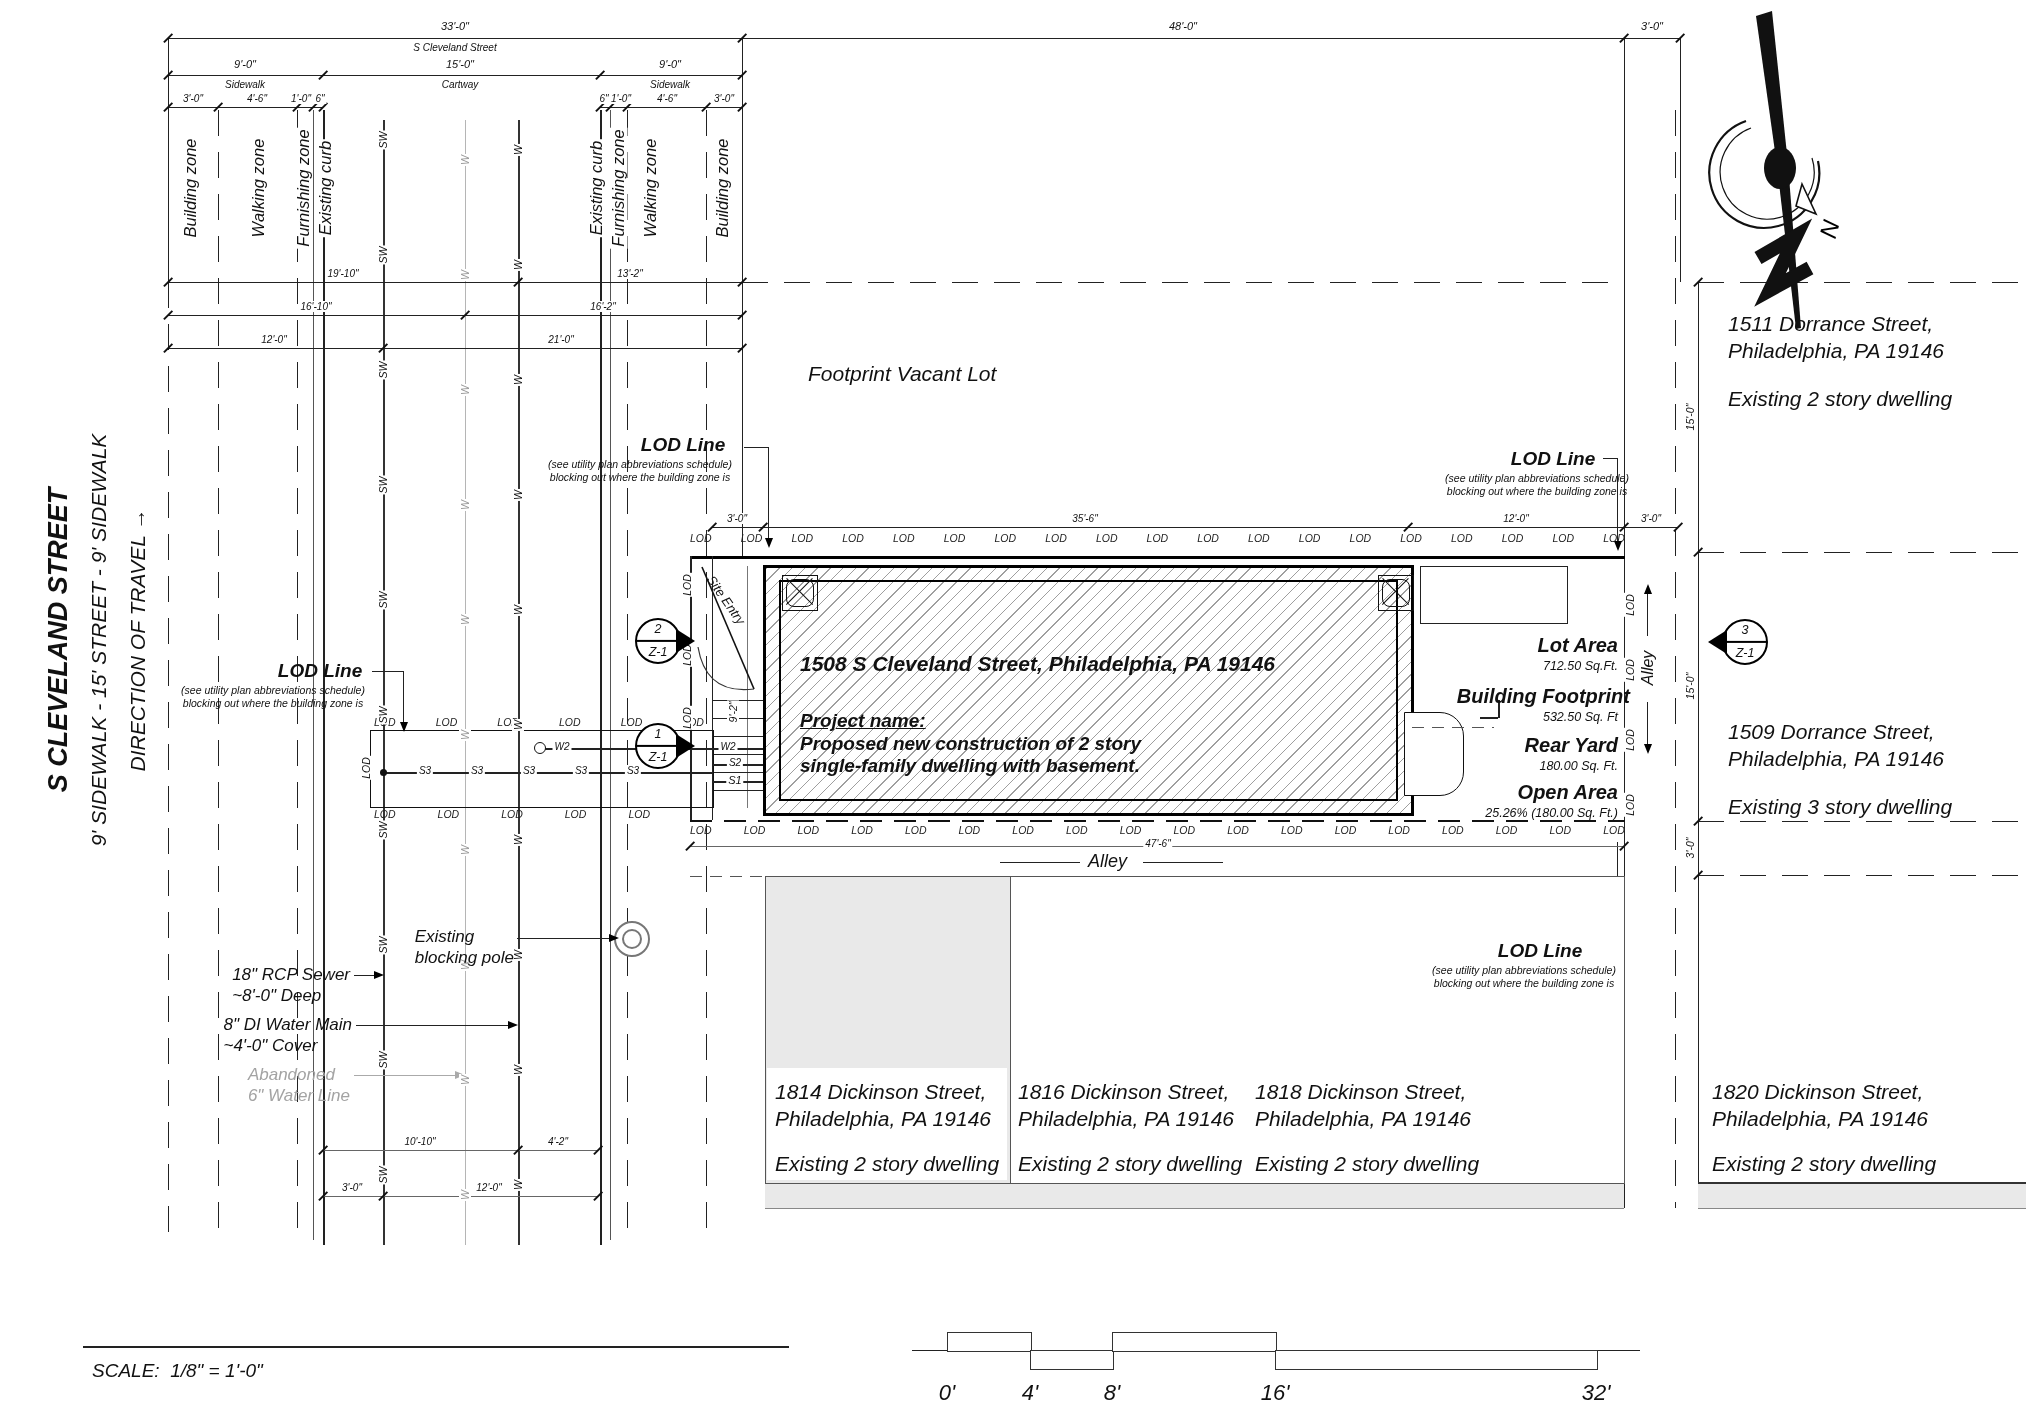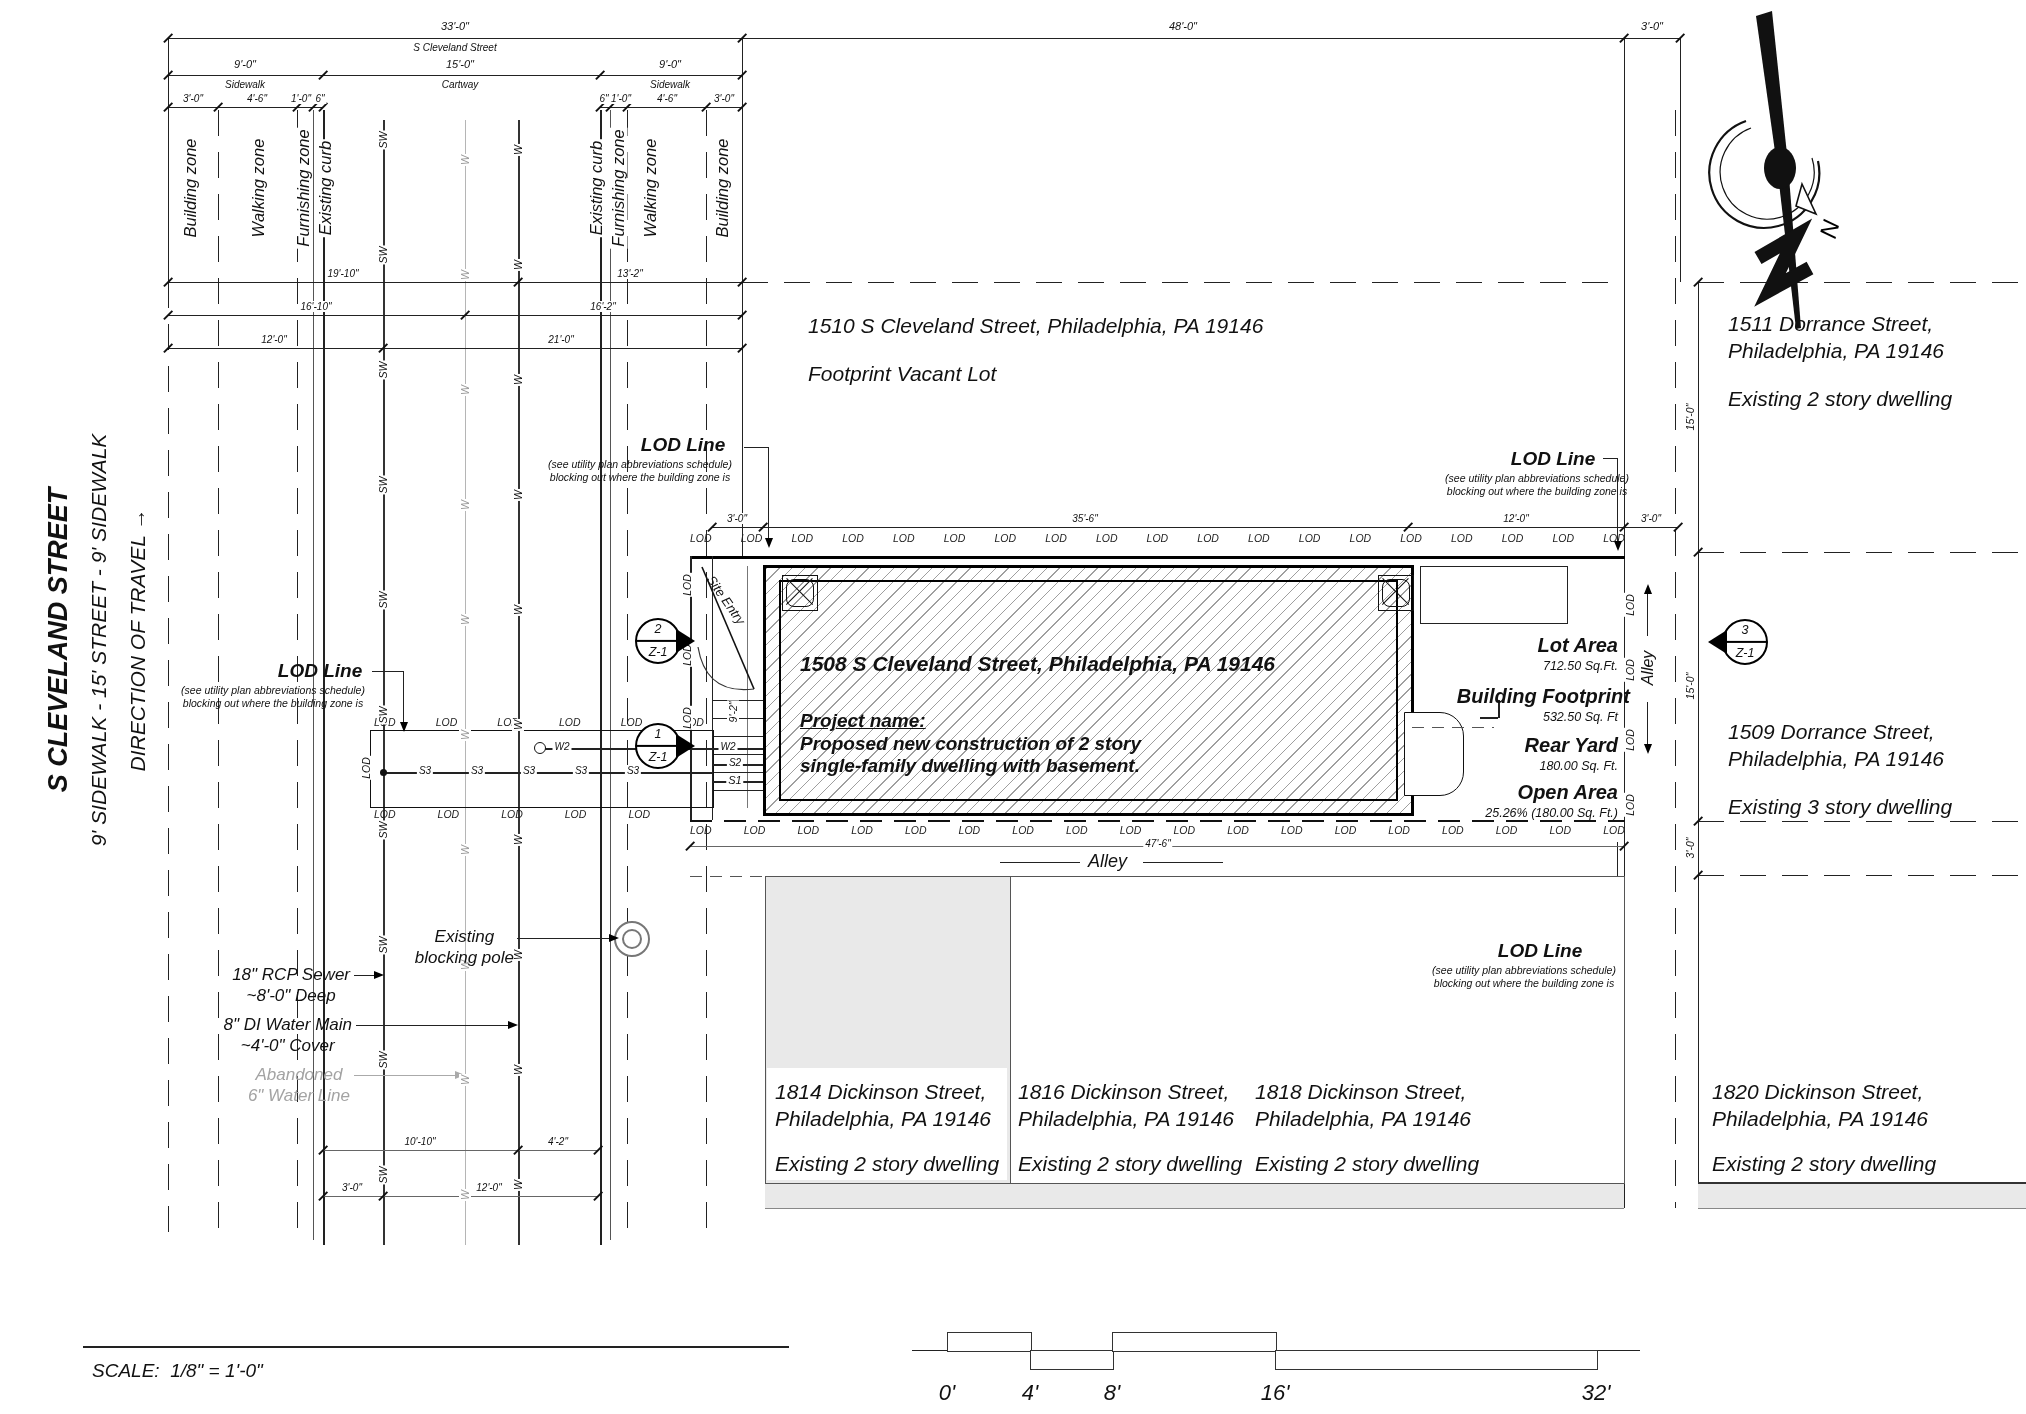--- a/index.html
+++ b/index.html
@@ -27,21 +27,21 @@
   .arr{position:absolute;width:0;height:0;border-top:4px solid transparent;border-bottom:4px solid transparent;
        border-left:10px solid #000;transform:translate(0,-50%);z-index:4;}
   .arr.gray{border-left-color:#aaa;}
   .lodrow{position:absolute;display:flex;justify-content:space-between;z-index:3;}
   .lodrow span{font:italic 10.5px "Liberation Sans",sans-serif;color:#222;background:transparent;}
   .ztext{position:absolute;font:italic 16.5px "Liberation Sans",sans-serif;white-space:nowrap;
          transform:translate(-50%,-50%) rotate(-90deg);background:#fff;padding:0 2px;z-index:5;}
   .addr{position:absolute;font:italic 21px "Liberation Sans",sans-serif;line-height:27px;z-index:6;white-space:nowrap;}
   .lodtitle{position:absolute;font:italic bold 19px "Liberation Sans",sans-serif;transform:translate(-50%,0);z-index:6;white-space:nowrap;}
   .lodcap{position:absolute;font:italic 10.5px "Liberation Sans",sans-serif;text-align:center;transform:translate(-50%,0);z-index:6;white-space:nowrap;line-height:13px;}
-  .note{position:absolute;font:italic 17px "Liberation Sans",sans-serif;text-align:center;line-height:21px;z-index:6;white-space:nowrap;transform:translate(-100%,0);}
+  .note{position:absolute;font:italic 17px "Liberation Sans",sans-serif;text-align:left;line-height:21px;z-index:6;white-space:nowrap;transform:translate(-100%,0);}
   .note.gray{color:#a3a3a3;}
   .arealbl{position:absolute;font:italic bold 20px "Liberation Sans",sans-serif;text-align:right;z-index:6;white-space:nowrap;transform:translate(-100%,0);}
   .areaval{position:absolute;font:italic 12.5px "Liberation Sans",sans-serif;text-align:right;z-index:6;white-space:nowrap;transform:translate(-100%,0);}
   .marker{position:absolute;width:42px;height:42px;border:2.5px solid #000;border-radius:50%;background:#fff;
           transform:translate(-50%,-50%);z-index:7;font:italic 12.5px "Liberation Sans",sans-serif;text-align:center;}
   .marker .mtop{position:absolute;top:2px;left:0;right:0;}
   .marker .mbot{position:absolute;bottom:3px;left:0;right:0;}
   .marker .mmid{position:absolute;top:50%;left:0;right:0;height:2.2px;background:#000;transform:translateY(-50%);}
   .flagr{position:absolute;right:-16px;top:50%;transform:translateY(-50%);width:0;height:0;
          border-top:12px solid transparent;border-bottom:12px solid transparent;border-left:19px solid #000;}
@@ -183,21 +183,20 @@
   <div class="vtext sm" style="left:518px;top:265px;">W</div>
   <div class="vtext sm" style="left:518px;top:380px;">W</div>
   <div class="vtext sm" style="left:518px;top:495px;">W</div>
   <div class="vtext sm" style="left:518px;top:610px;">W</div>
   <div class="vtext sm" style="left:518px;top:725px;">W</div>
   <div class="vtext sm" style="left:518px;top:840px;">W</div>
   <div class="vtext sm" style="left:518px;top:955px;">W</div>
   <div class="vtext sm" style="left:518px;top:1070px;">W</div>
   <div class="vtext sm" style="left:518px;top:1185px;">W</div>
 
-  <div class="addr" style="left:808px;top:312px;">1510 S Cleveland Street, Philadelphia, PA 19146</div>
   <div class="addr" style="left:808px;top:360px;">Footprint Vacant Lot</div>
   <div class="addr" style="left:1728px;top:310px;"><span>1511 Dorrance Street,</span><br><span>Philadelphia, PA 19146</span></div>
   <div class="addr" style="left:1728px;top:385px;">Existing 2 story dwelling</div>
   <div class="addr" style="left:1728px;top:718px;"><span>1509 Dorrance Street,</span><br><span>Philadelphia, PA 19146</span></div>
   <div class="addr" style="left:1728px;top:793px;">Existing 3 story dwelling</div>
 
   <div class="lodtitle" style="left:683px;top:434px;">LOD Line</div>
   <div class="lodcap" style="left:640px;top:458px;"><span>(see utility plan abbreviations schedule)</span><br><span>blocking out where the building zone is</span></div>
   <div class="hl" style="left:744px;top:447px;width:24px;"></div>
   <div class="vl" style="left:768px;top:447px;height:92px;"></div>

